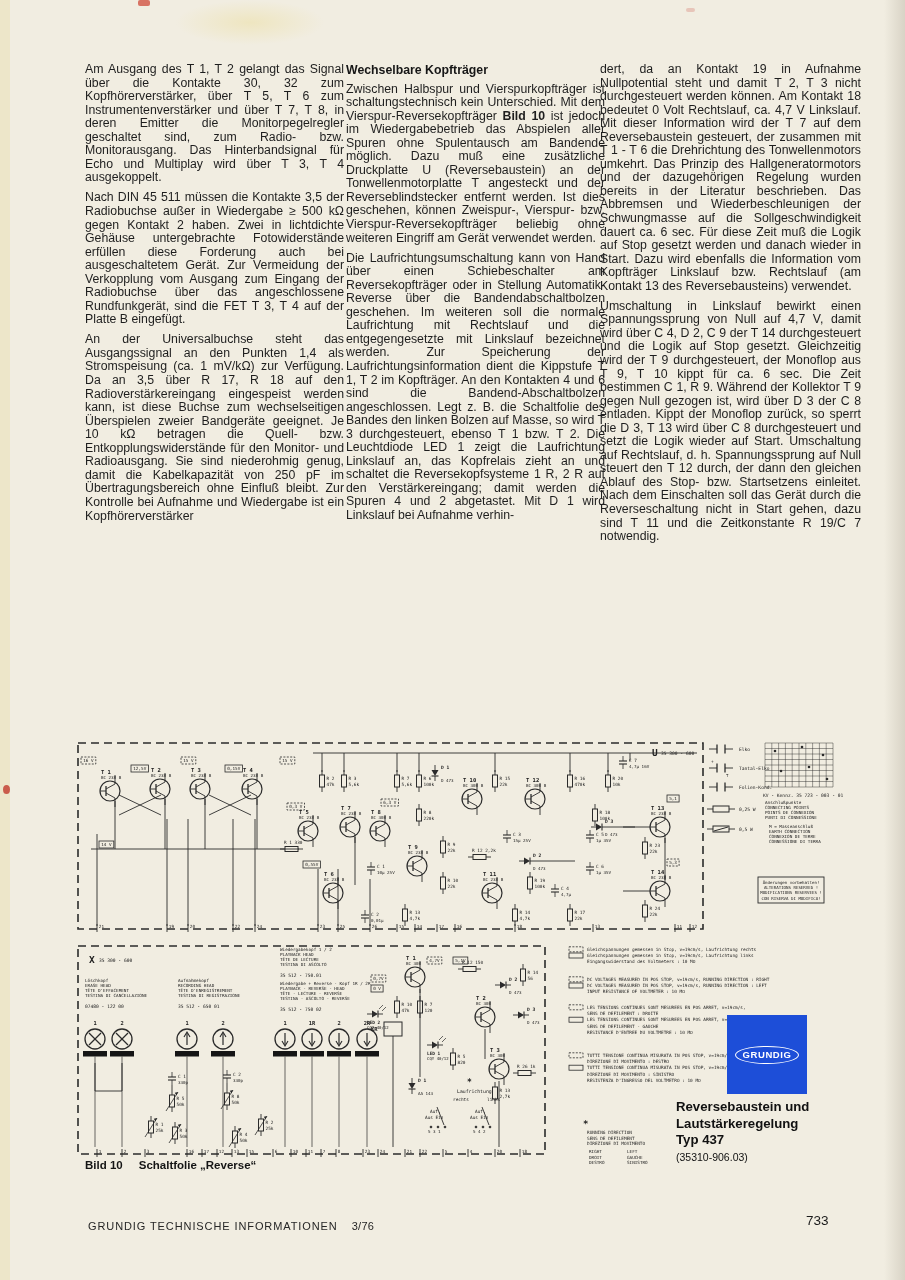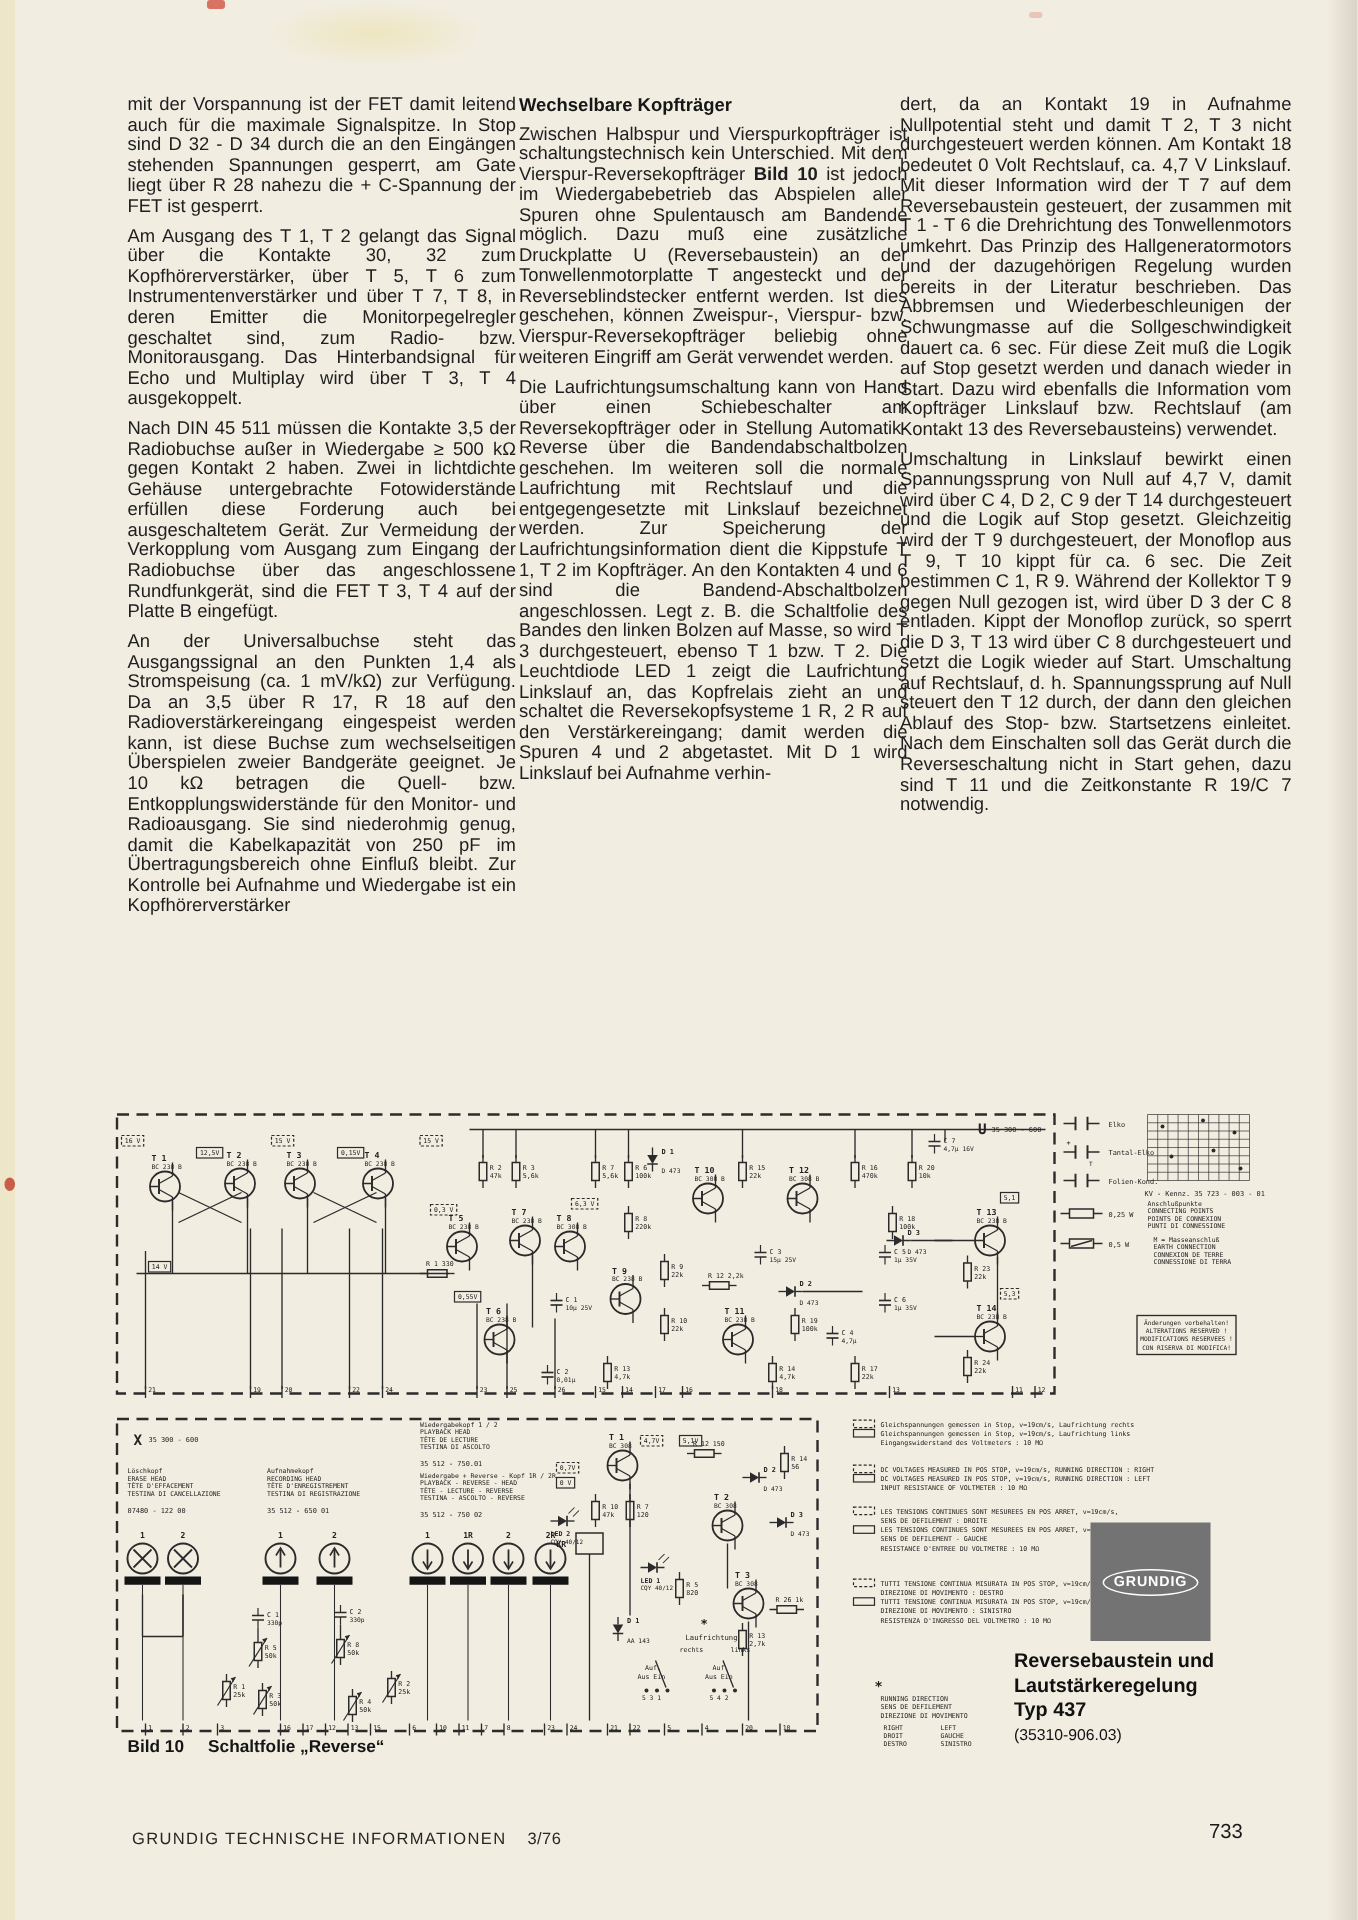--- a/index.html
+++ b/index.html
@@ -7,21 +7,21 @@
   .col{position:absolute;top:63px;width:259px;font-size:12.3px;line-height:13.55px;text-align:justify;color:#1e1e1e;hyphens:auto;-webkit-hyphens:auto;}
   #col1{left:85px;} #col2{left:346px;} #col3{left:600px;width:261px;}
   .col p{margin:0 0 6.5px 0;}
   .col h3{font-size:12.3px;margin:1px 0 5px 0;color:#161616;}
   .figure{position:absolute;left:75px;top:739px;width:800px;height:432px;}
   .caption{position:absolute;left:85px;top:1159px;font-size:11.5px;font-weight:bold;color:#151515;}
   .caption .cap-label{margin-right:16px;}
   .footer{position:absolute;left:88px;top:1220px;font-size:11px;letter-spacing:0.9px;color:#262626;}
   .footer .issue{margin-left:14px;letter-spacing:0.3px;}
   .pageno{position:absolute;left:806px;top:1213px;font-size:13.5px;color:#1a1a1a;}
-  .gbox{position:absolute;left:727px;top:1015px;width:80px;height:79px;background:#737373;display:flex;align-items:center;justify-content:center;}
+  .gbox{position:absolute;left:727px;top:1015px;width:80px;height:79px;background:#1d4ed8;display:flex;align-items:center;justify-content:center;}
   .glogo{color:#fff;border:1.6px solid #fff;border-radius:50%;padding:2.5px 6px;font-size:9.5px;font-weight:bold;letter-spacing:0.6px;white-space:nowrap;}
   .gcap{position:absolute;left:676px;top:1099px;width:182px;text-align:left;font-weight:bold;font-size:13.2px;line-height:16.5px;color:#111;}
   .gcap .gpart{font-weight:normal;font-size:10.5px;}
   .left-strip{position:absolute;left:0;top:0;width:10px;height:1280px;background:rgba(224,203,118,0.22);}
   .right-edge{position:absolute;left:884px;top:0;width:21px;height:1280px;background:linear-gradient(to right,rgba(0,0,0,0),rgba(118,108,88,0.20));}
   .smudge{position:absolute;left:175px;top:0;width:150px;height:45px;background:radial-gradient(ellipse at center,rgba(233,217,138,0.38),rgba(233,217,138,0) 70%);}
   .red-fleck{position:absolute;left:138px;top:0;width:12px;height:6px;background:#cf4a38;border-radius:2px;opacity:0.75;}
   .red-fleck2{position:absolute;left:686px;top:8px;width:9px;height:4px;background:#d98a7c;border-radius:2px;opacity:0.4;}
   .red-dot{position:absolute;left:3px;top:785px;width:7px;height:9px;background:#c0392b;border-radius:50%;opacity:0.8;}
 </style>
@@ -29,21 +29,20 @@
 <body>
 
 <div class="left-strip"></div>
 <div class="right-edge"></div>
 <div class="smudge"></div>
 <div class="red-fleck"></div>
 <div class="red-fleck2"></div>
 <div class="red-dot"></div>
 
 <div class="col" id="col1">
-  <p>mit der Vorspannung ist der FET damit leitend auch für die maximale Signalspitze. In Stop sind D 32 - D 34 durch die an den Eingängen stehenden Spannungen gesperrt, am Gate liegt über R 28 nahezu die + C-Spannung der FET ist gesperrt.</p>
   <p>Am Ausgang des T 1, T 2 gelangt das Signal über die Kontakte 30, 32 zum Kopfhörerverstärker, über T 5, T 6 zum Instrumentenverstärker und über T 7, T 8, in deren Emitter die Monitorpegelregler geschaltet sind, zum Radio- bzw. Monitorausgang. Das Hinterbandsignal für Echo und Multiplay wird über T 3, T 4 ausgekoppelt.</p>
   <p>Nach DIN 45 511 müssen die Kontakte 3,5 der Radiobuchse außer in Wiedergabe ≥ 500 kΩ gegen Kontakt 2 haben. Zwei in lichtdichte Gehäuse untergebrachte Fotowiderstände erfüllen diese Forderung auch bei ausgeschaltetem Gerät. Zur Vermeidung der Verkopplung vom Ausgang zum Eingang der Radiobuchse über das angeschlossene Rundfunkgerät, sind die FET T 3, T 4 auf der Platte B eingefügt.</p>
   <p>An der Universalbuchse steht das Ausgangssignal an den Punkten 1,4 als Stromspeisung (ca. 1 mV/kΩ) zur Verfügung. Da an 3,5 über R 17, R 18 auf den Radioverstärkereingang eingespeist werden kann, ist diese Buchse zum wechselseitigen Überspielen zweier Bandgeräte geeignet. Je 10 kΩ betragen die Quell- bzw. Entkopplungswiderstände für den Monitor- und Radioausgang. Sie sind niederohmig genug, damit die Kabelkapazität von 250 pF im Übertragungsbereich ohne Einfluß bleibt. Zur Kontrolle bei Aufnahme und Wiedergabe ist ein Kopfhörerverstärker</p>
 </div>
 
 <div class="col" id="col2">
   <h3>Wechselbare Kopfträger</h3>
   <p><span>Zwischen Halbspur und Vierspurkopfträger ist schaltungstechnisch kein Unterschied. Mit dem Vierspur-Reversekopfträger</span> <b>Bild 10</b> <span>ist jedoch im Wiedergabebetrieb das Abspielen aller Spuren ohne Spulentausch am Bandende möglich. Dazu muß eine zusätzliche Druckplatte U (Reversebaustein) an der Tonwellenmotorplatte T angesteckt und der Reverseblindstecker entfernt werden. Ist dies geschehen, können Zweispur-, Vierspur- bzw. Vierspur-Reversekopfträger beliebig ohne weiteren Eingriff am Gerät verwendet werden.</span></p>
   <p>Die Laufrichtungsumschaltung kann von Hand über einen Schiebeschalter am Reversekopfträger oder in Stellung Automatik-Reverse über die Bandendabschaltbolzen geschehen. Im weiteren soll die normale Laufrichtung mit Rechtslauf und die entgegengesetzte mit Linkslauf bezeichnet werden. Zur Speicherung der Laufrichtungsinformation dient die Kippstufe T 1, T 2 im Kopfträger. An den Kontakten 4 und 6 sind die Bandend-Abschaltbolzen angeschlossen. Legt z. B. die Schaltfolie des Bandes den linken Bolzen auf Masse, so wird T 3 durchgesteuert, ebenso T 1 bzw. T 2. Die Leuchtdiode LED 1 zeigt die Laufrichtung Linkslauf an, das Kopfrelais zieht an und schaltet die Reversekopfsysteme 1 R, 2 R auf den Verstärkereingang; damit werden die Spuren 4 und 2 abgetastet. Mit D 1 wird Linkslauf bei Aufnahme verhin-</p>
 </div>

